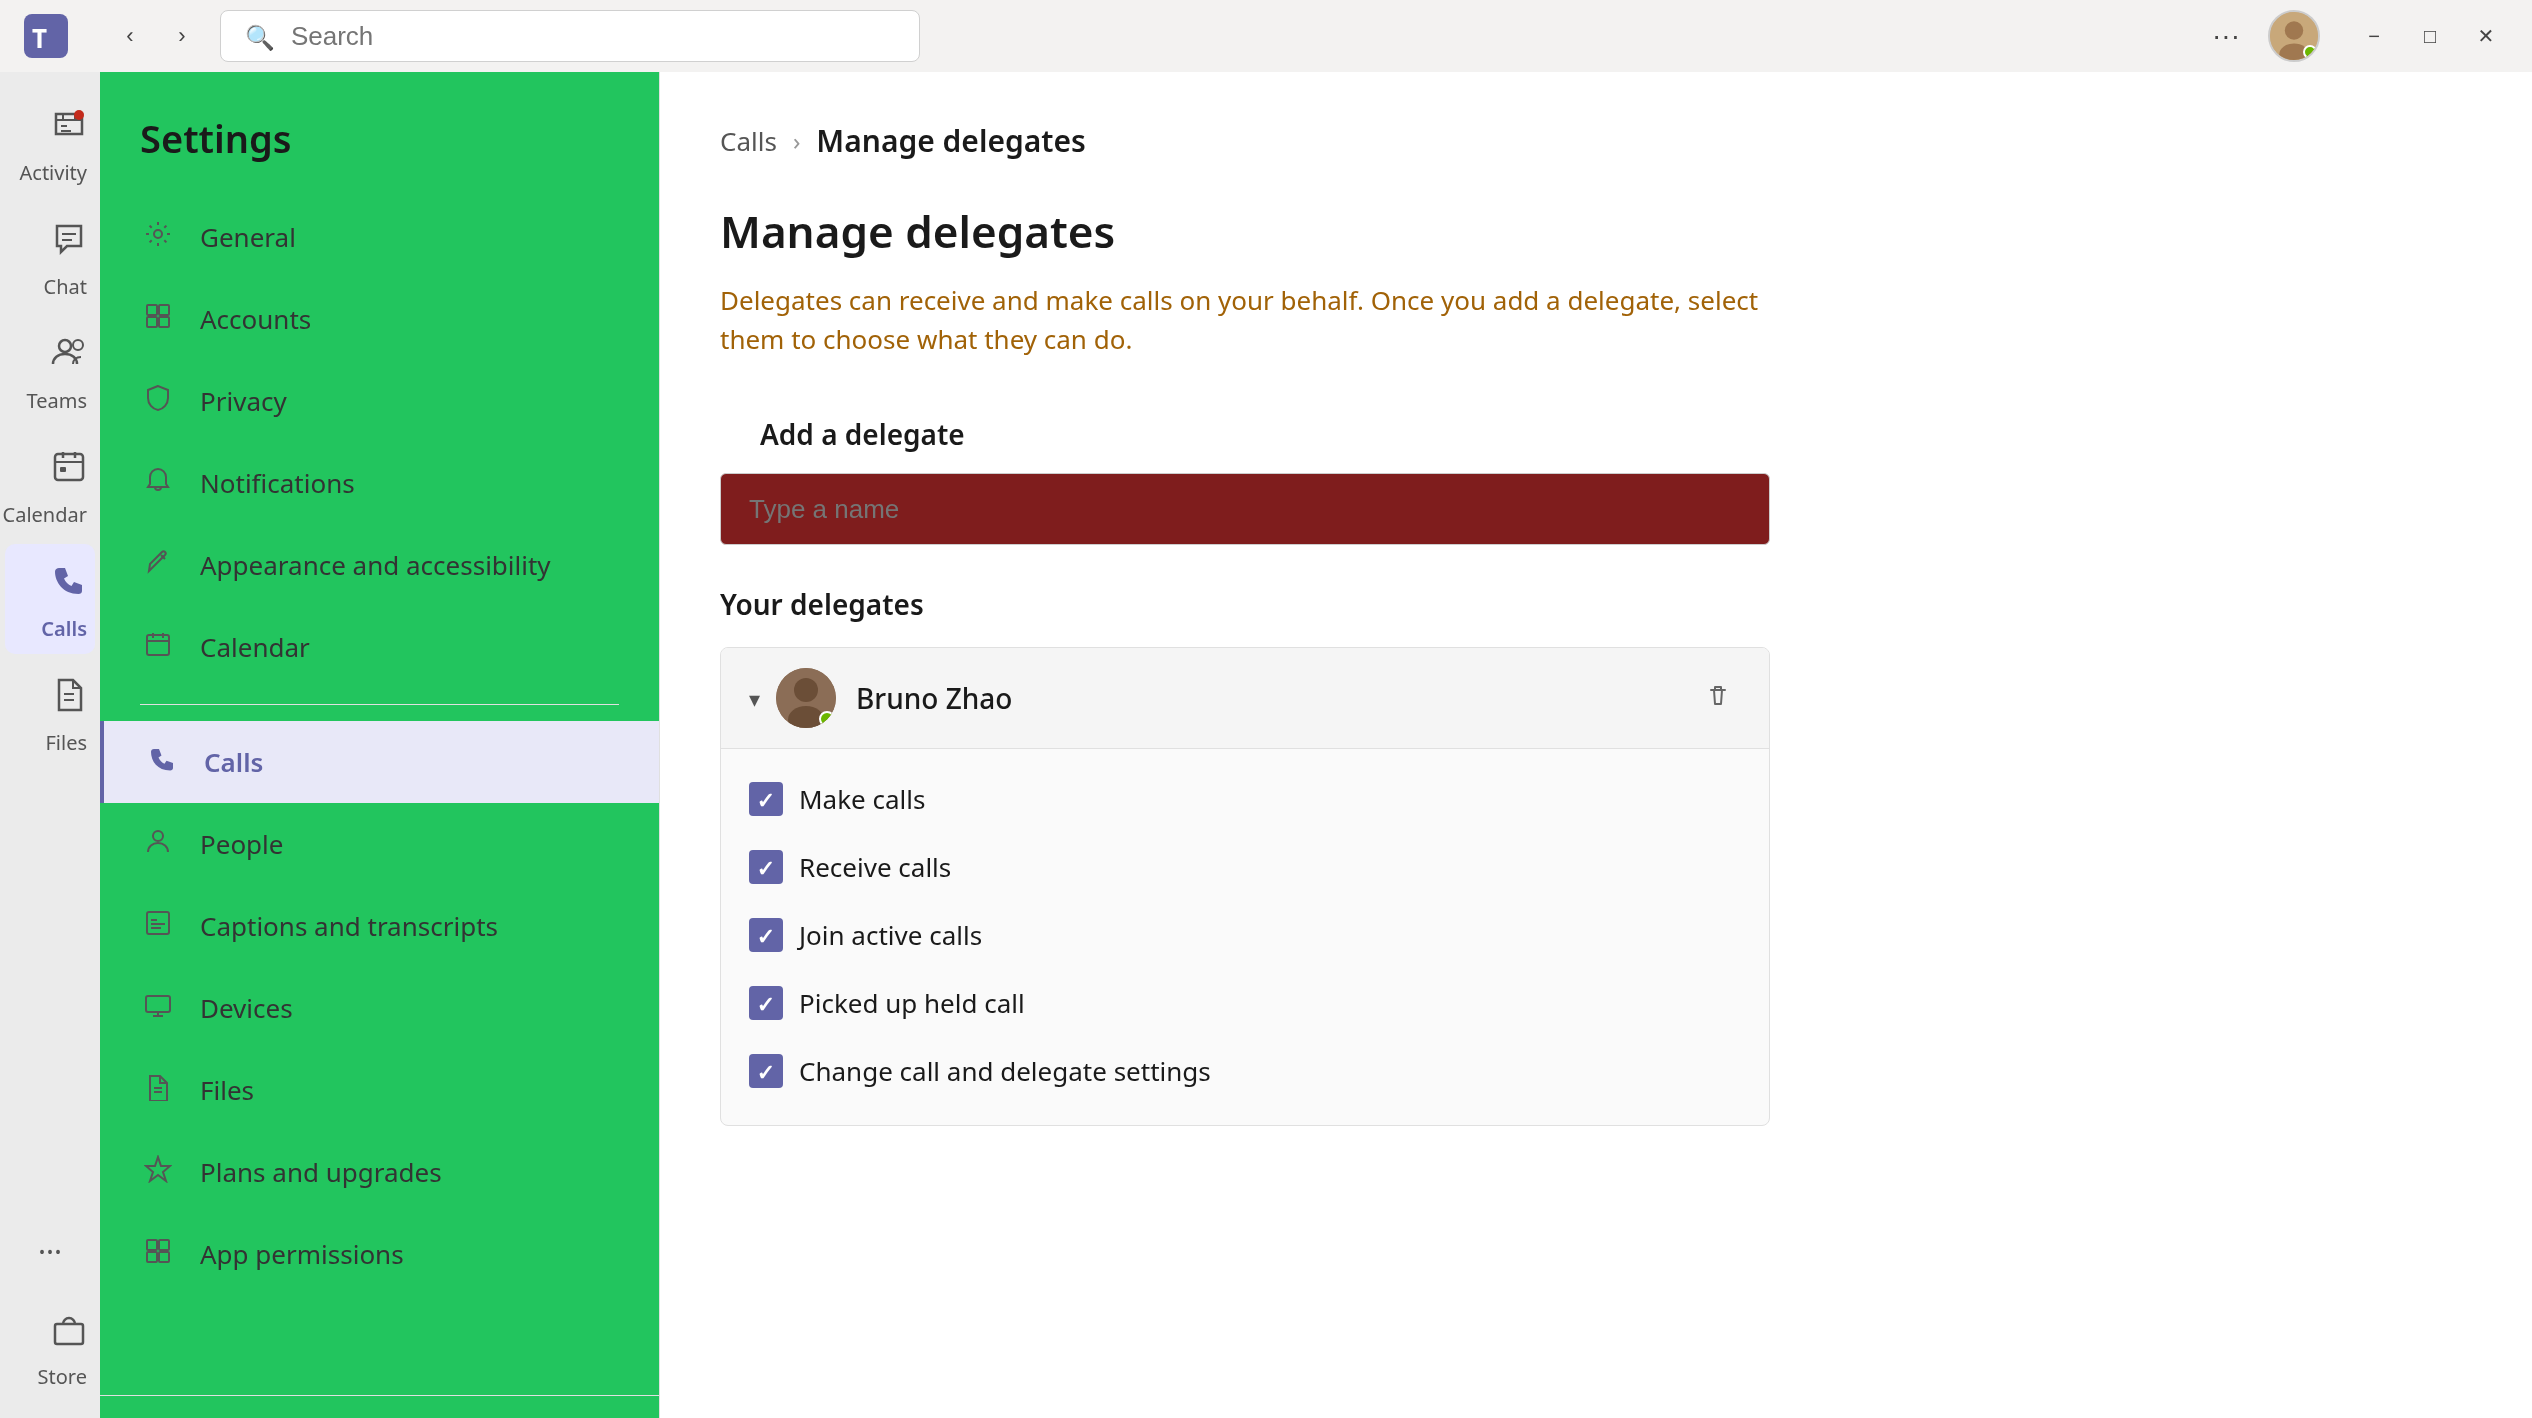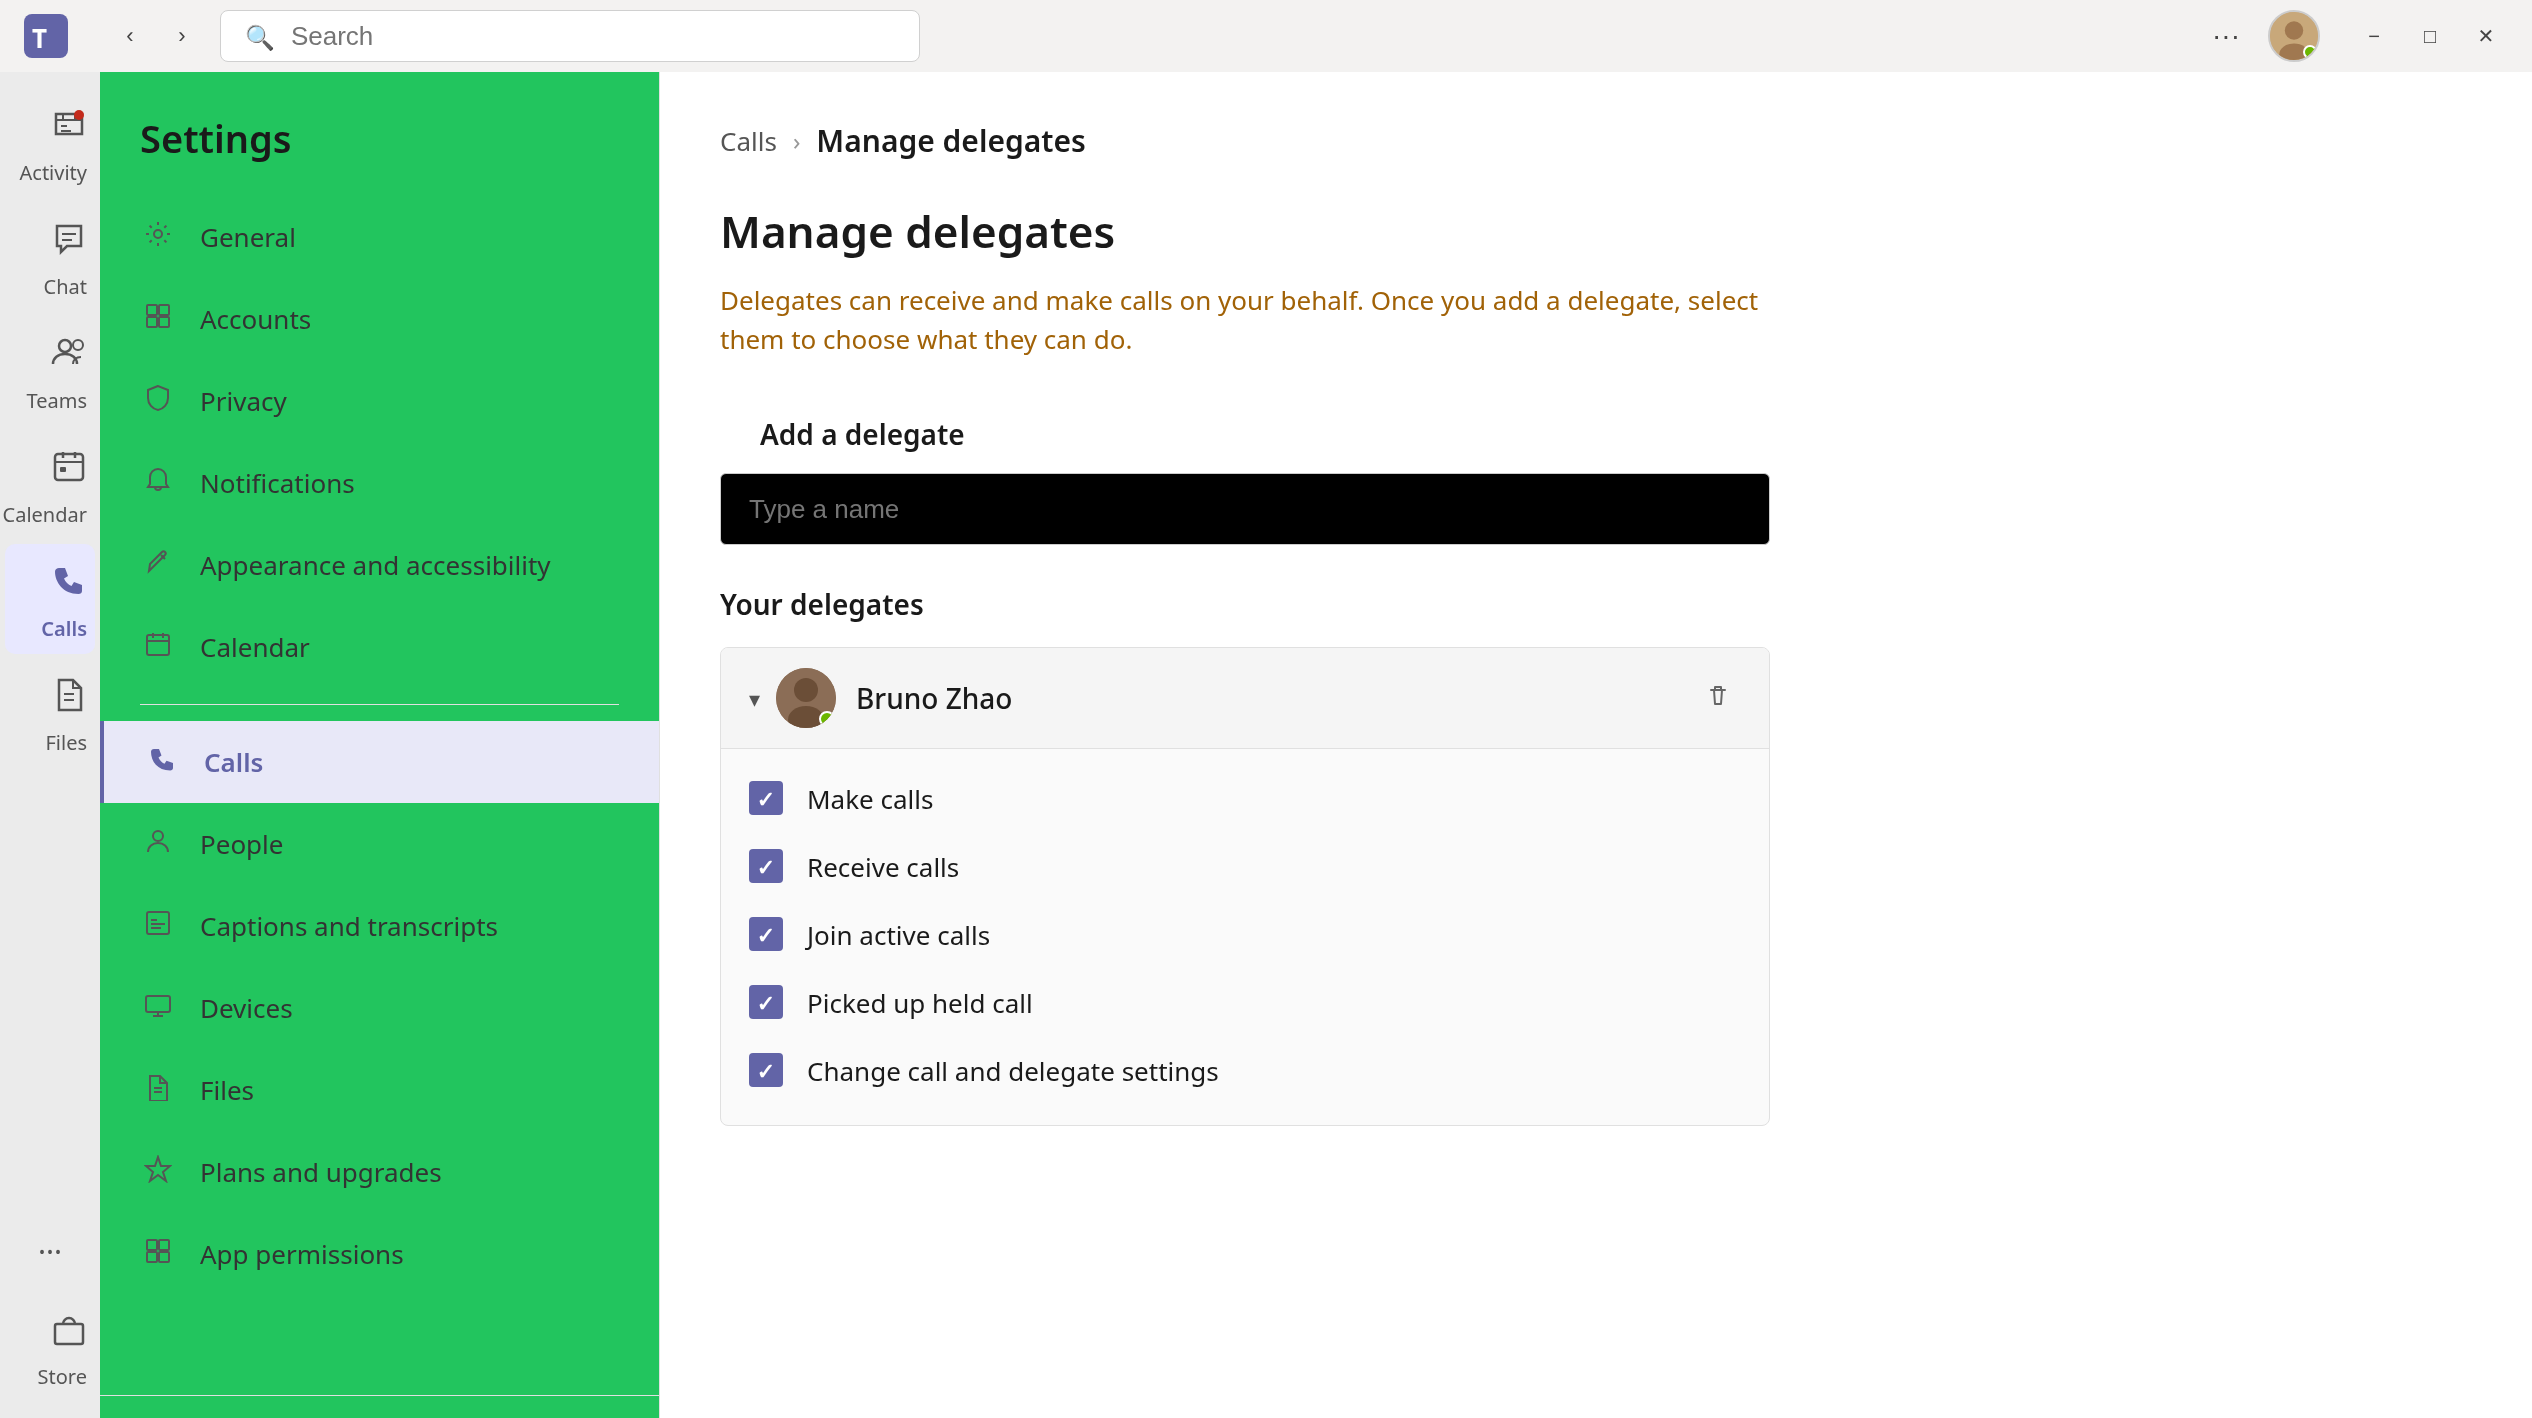--- a/index.html
+++ b/index.html
@@ -267,21 +267,21 @@
     }
     .delegate-input {
       width: 1050px;
       height: 72px;
       border: 1px solid #ccc;
       border-radius: 6px;
       padding: 0 28px;
       font-size: 26px;
       color: #999;
       outline: none;
-      background: #000000;
+      background: #7f1d1d;
       margin-bottom: 40px;
     }
     .your-delegates-title {
       font-size: 28px;
       font-weight: 600;
       color: #1a1a1a;
       margin-bottom: 24px;
     }
     .delegate-card {
       width: 1050px;
@@ -342,21 +342,22 @@
       font-size: 30px;
       color: #666;
       padding: 8px;
       border-radius: 4px;
     }
     .delegate-permissions {
       padding: 16px 28px 20px;
     }
     .permission-row {
       display: flex;
-      gap: 24px;
+      align-items: center;
+      gap: 16px;
       padding: 16px 0;
     }
     .checkbox-checked {
       width: 34px;
       height: 34px;
       background: #6264a7;
       border-radius: 4px;
       display: flex;
       align-items: center;
       justify-content: center;

